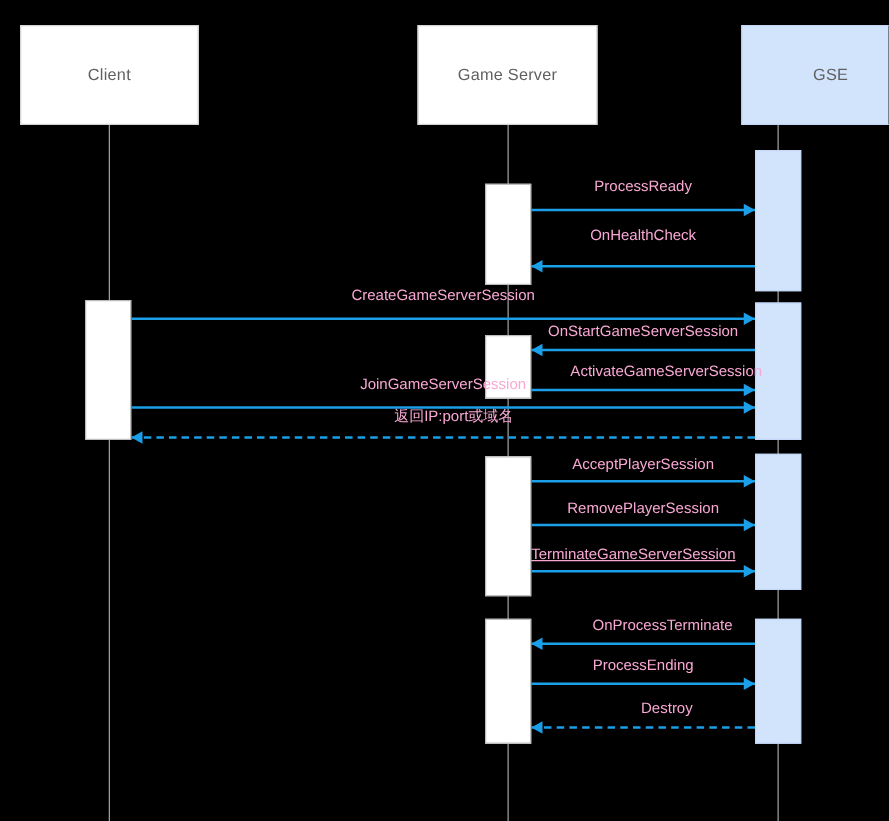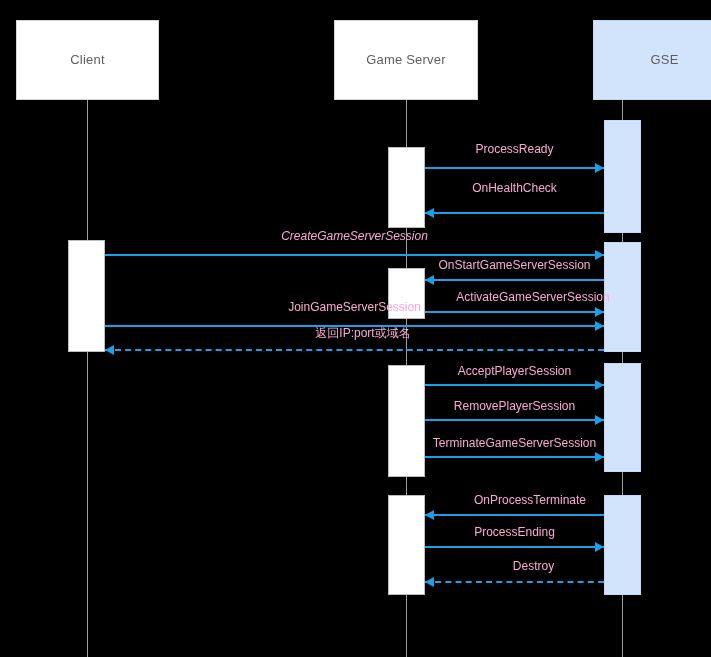--- a/index.html
+++ b/index.html
@@ -132,42 +132,42 @@
     </div>
   <div id="messages-layer">
       <div class="msg-line" style="left: 425px; top: 167px; width: 179px;"></div>
       <div class="arrow-head right" style="top: 163px; left: 595px;"></div>
       <div class="msg-label" style="left: 425px; width: 179px; top: 143px;">ProcessReady</div>
       <div class="msg-line" style="left: 425px; top: 212px; width: 179px;"></div>
       <div class="arrow-head left" style="top: 208px; left: 425px;"></div>
       <div class="msg-label" style="left: 425px; width: 179px; top: 182px;">OnHealthCheck</div>
       <div class="msg-line" style="left: 105px; top: 254px; width: 499px;"></div>
       <div class="arrow-head right" style="top: 250px; left: 595px;"></div>
-      <div class="msg-label" style="left: 105px; width: 499px; top: 230px; font-style: italic;">CreateGameServerSession</div>
+      <div class="msg-label" style="left: 105px; width: 499px; top: 230px;">CreateGameServerSession</div>
       <div class="msg-line" style="left: 425px; top: 279px; width: 179px;"></div>
       <div class="arrow-head left" style="top: 275px; left: 425px;"></div>
       <div class="msg-label" style="left: 425px; width: 179px; top: 259px;">OnStartGameServerSession</div>
       <div class="msg-line" style="left: 425px; top: 311px; width: 179px;"></div>
       <div class="arrow-head right" style="top: 307px; left: 595px;"></div>
       <div class="msg-label" style="left: 425px; width: 216px; top: 291px;">ActivateGameServerSession</div>
       <div class="msg-line" style="left: 105px; top: 325px; width: 499px;"></div>
       <div class="arrow-head right" style="top: 321px; left: 595px;"></div>
       <div class="msg-label" style="left: 105px; width: 499px; top: 301px;">JoinGameServerSession</div>
       <div class="msg-line dashed" style="left: 105px; top: 349px; width: 499px;"></div>
       <div class="arrow-head left" style="top: 345px; left: 105px;"></div>
       <div class="msg-label" style="left: 93px; width: 540px; top: 327px;">返回IP:port或域名</div>
       <div class="msg-line" style="left: 425px; top: 384px; width: 179px;"></div>
       <div class="arrow-head right" style="top: 380px; left: 595px;"></div>
       <div class="msg-label" style="left: 425px; width: 179px; top: 365px;">AcceptPlayerSession</div>
       <div class="msg-line" style="left: 425px; top: 419px; width: 179px;"></div>
       <div class="arrow-head right" style="top: 415px; left: 595px;"></div>
       <div class="msg-label" style="left: 425px; width: 179px; top: 400px;">RemovePlayerSession</div>
       <div class="msg-line" style="left: 425px; top: 456px; width: 179px;"></div>
       <div class="arrow-head right" style="top: 452px; left: 595px;"></div>
-      <div class="msg-label" style="left: 425px; width: 179px; top: 437px;">TerminateGameServerSession</div>
+      <div class="msg-label" style="left: 425px; width: 157px; top: 437px; text-decoration: underline;">TerminateGameServerSession</div>
       <div class="msg-line" style="left: 425px; top: 514px; width: 179px;"></div>
       <div class="arrow-head left" style="top: 510px; left: 425px;"></div>
       <div class="msg-label" style="left: 425px; width: 210px; top: 494px;">OnProcessTerminate</div>
       <div class="msg-line" style="left: 425px; top: 546px; width: 179px;"></div>
       <div class="arrow-head right" style="top: 542px; left: 595px;"></div>
       <div class="msg-label" style="left: 425px; width: 179px; top: 526px;">ProcessEnding</div>
       <div class="msg-line dashed" style="left: 425px; top: 581px; width: 179px;"></div>
       <div class="arrow-head left" style="top: 577px; left: 425px;"></div>
       <div class="msg-label" style="left: 444px; width: 179px; top: 560px;">Destroy</div>
     </div>

